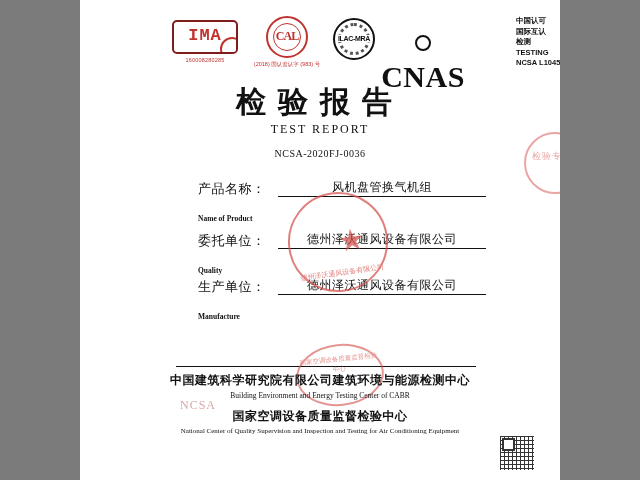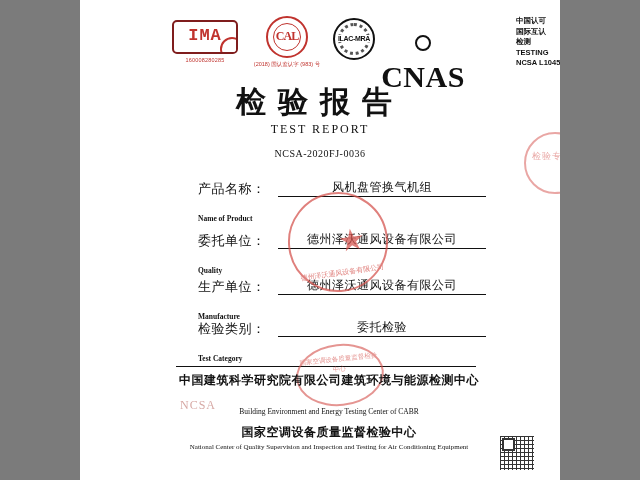--- a/index.html
+++ b/index.html
@@ -265,37 +265,37 @@
   
   .divider {
     position: absolute;
     left: 96px;
     top: 366px;
     width: 300px;
     border-top: 1px solid #111;
   }
   .footer {
     position: absolute;
-    left: 9px;
+    left: 0;
     top: 372px;
     width: 480px;
     text-align: center;
   }
   .footer .f-cn1 {
     font-family: "Liberation Serif", serif;
     font-size: 12px;
     font-weight: bold;
     color: #111;
     letter-spacing: 0.5px;
   }
   .footer .f-en1 {
     font-family: "Liberation Serif", serif;
     font-size: 7.5px;
     color: #111;
-    margin-top: 18px;
+    margin-top: 2px;
   }
   .footer .f-cn2 {
     font-family: "Liberation Serif", serif;
     font-size: 12px;
     font-weight: bold;
     color: #111;
     letter-spacing: 0.5px;
     margin-top: 8px;
   }
   .footer .f-en2 {
@@ -484,27 +484,20 @@
   </div>
 
   <div class="field f3">
     <div class="labels">
       <div class="lab-cn">生产单位：</div>
       <div class="lab-en">Manufacture</div>
     </div>
     <div class="value">德州泽沃通风设备有限公司</div>
   </div>
 
-  <div class="field f4">
-    <div class="labels">
-      <div class="lab-cn">检验类别：</div>
-      <div class="lab-en">Test Category</div>
-    </div>
-    <div class="value">委托检验</div>
-  </div>
 
   <div class="seal-round seal-main">
     <div class="star">★</div>
     <div class="bottom-cn">德州泽沃通风设备有限公司</div>
   </div>
 
   <div class="divider"></div>
 
   <div class="seal-footer">
     <div class="inner">国家空调设备质量监督检验中心</div>

